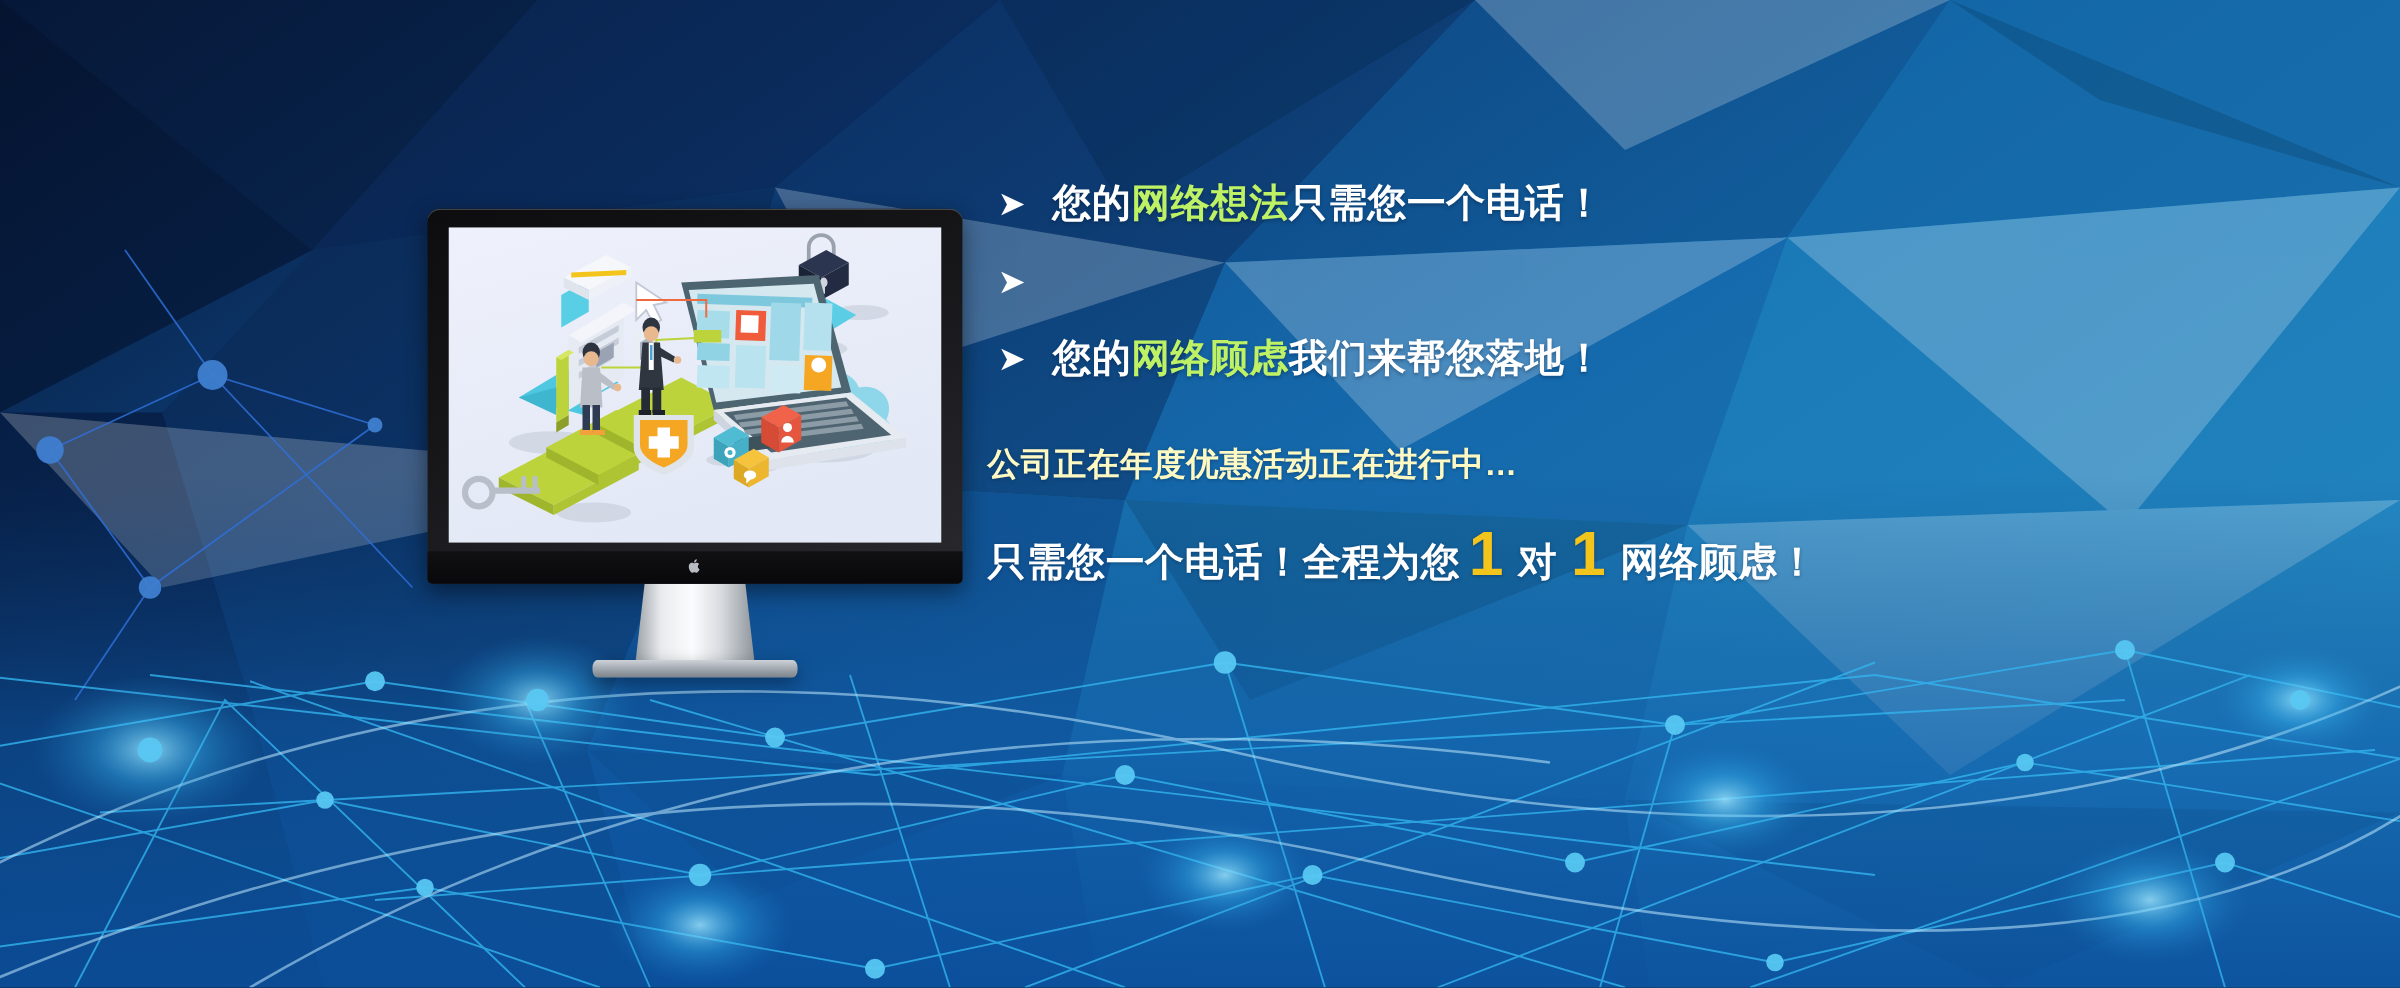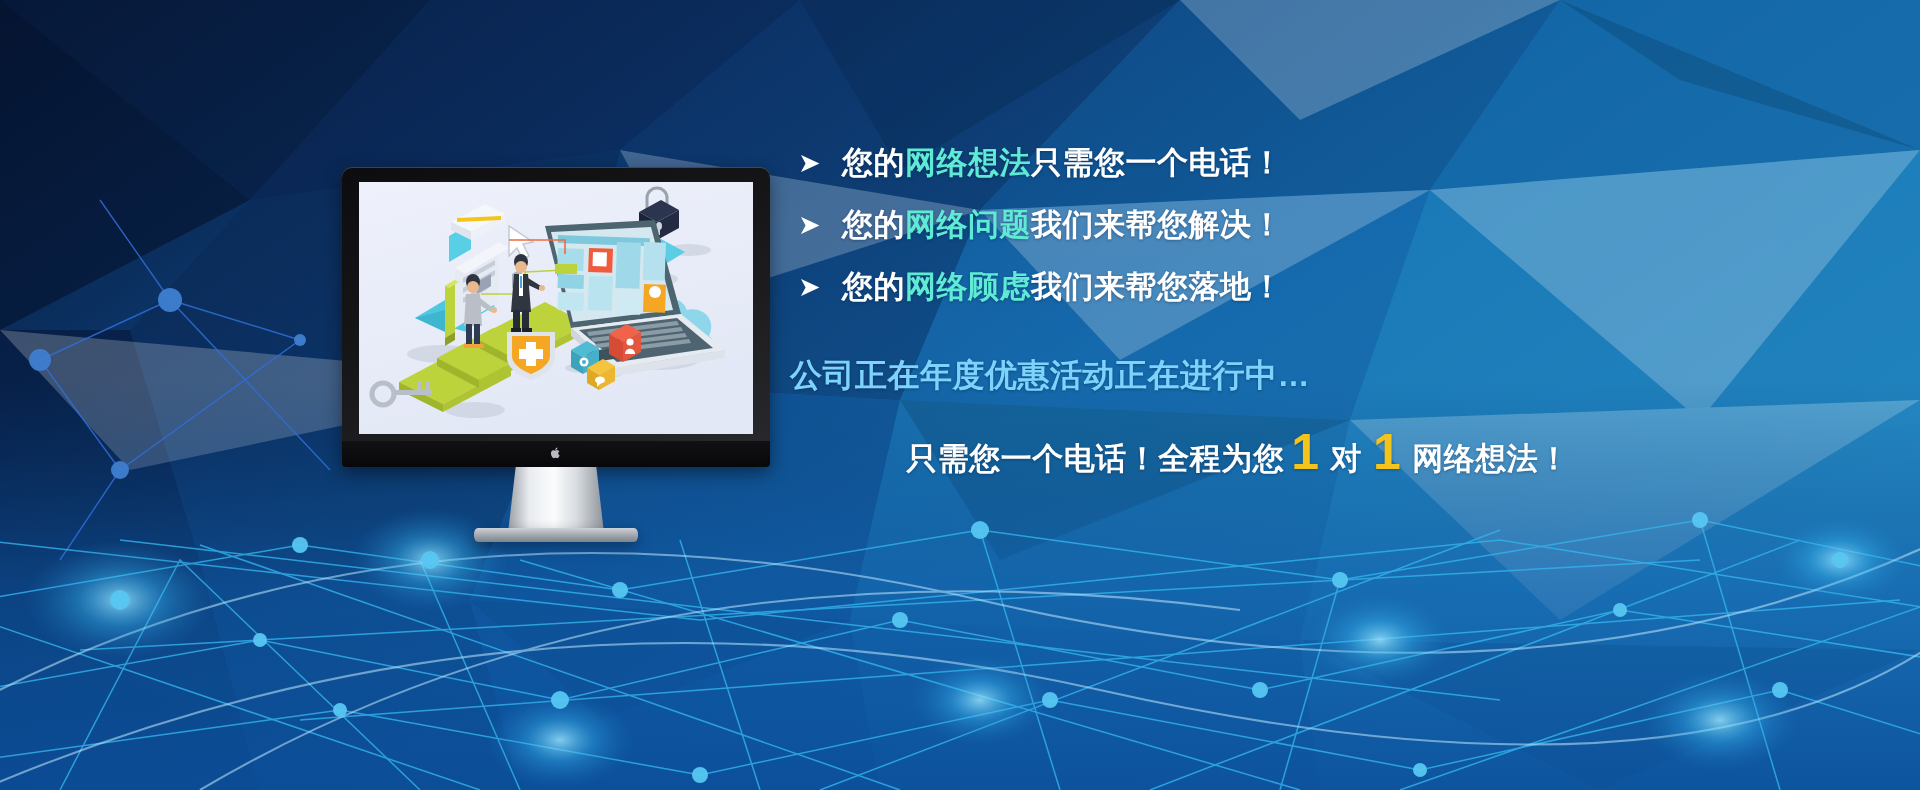--- a/index.html
+++ b/index.html
@@ -48,29 +48,29 @@
   #copy{position:absolute;left:790px;top:132px;width:900px;}
   .bullet-row{display:flex;align-items:center;height:62px;}
   .bullet-ico{
     width:52px;flex:0 0 52px;color:#ffffff;font-size:27px;line-height:1;
     text-align:left;padding-left:8px;box-sizing:border-box;
   }
   .bullet-txt{
     font-size:31px;font-weight:bold;color:#ffffff;letter-spacing:.5px;
     text-shadow:0 1px 3px rgba(0,20,50,.35);white-space:nowrap;
   }
-  .hl{color:#5eead4;}
+  .hl{color:#bef264;}
   .line-a{
-    margin-top:36px;font-size:32px;font-weight:bold;color:#7dd3fc;
+    margin-top:36px;font-size:26px;font-weight:bold;color:#fef9c3;
     letter-spacing:.5px;text-shadow:0 1px 3px rgba(0,20,50,.35);white-space:nowrap;
   }
   .line-b{
     margin-top:32px;font-size:31px;font-weight:bold;color:#ffffff;
     letter-spacing:.5px;text-shadow:0 1px 3px rgba(0,20,50,.35);
-    white-space:nowrap;display:flex;align-items:baseline;justify-content:center;
+    white-space:nowrap;display:flex;align-items:baseline;
   }
   .big1{
     color:#f3c41c;font-size:50px;font-weight:bold;
     padding:0 7px;line-height:.9;
   }
   .mid{padding:0 4px;}
 </style>
 </head>
 <body>
 
@@ -428,32 +428,31 @@
 
   <div id="copy">
 
     <div class="bullet-row">
       <span class="bullet-ico">➤</span>
       <span class="bullet-txt"><span>您的</span><span class="hl">网络想法</span><span>只需您一个电话！</span></span>
     </div>
 
     <div class="bullet-row">
       <span class="bullet-ico">➤</span>
-      <span class="bullet-txt"><span>您的</span><span class="hl">网络问题</span><span>我们来帮您解决！</span></span>
     </div>
 
     <div class="bullet-row">
       <span class="bullet-ico">➤</span>
       <span class="bullet-txt"><span>您的</span><span class="hl">网络顾虑</span><span>我们来帮您落地！</span></span>
     </div>
 
     <div class="line-a">公司正在年度优惠活动正在进行中…</div>
 
     <div class="line-b">
       <span>只需您一个电话！全程为您</span>
       <span class="big1">1</span>
       <span class="mid">对</span>
       <span class="big1">1</span>
-      <span class="mid">网络想法！</span>
+      <span class="mid">网络顾虑！</span>
     </div>
 
   </div>
 </div>
 
 </body></html>

